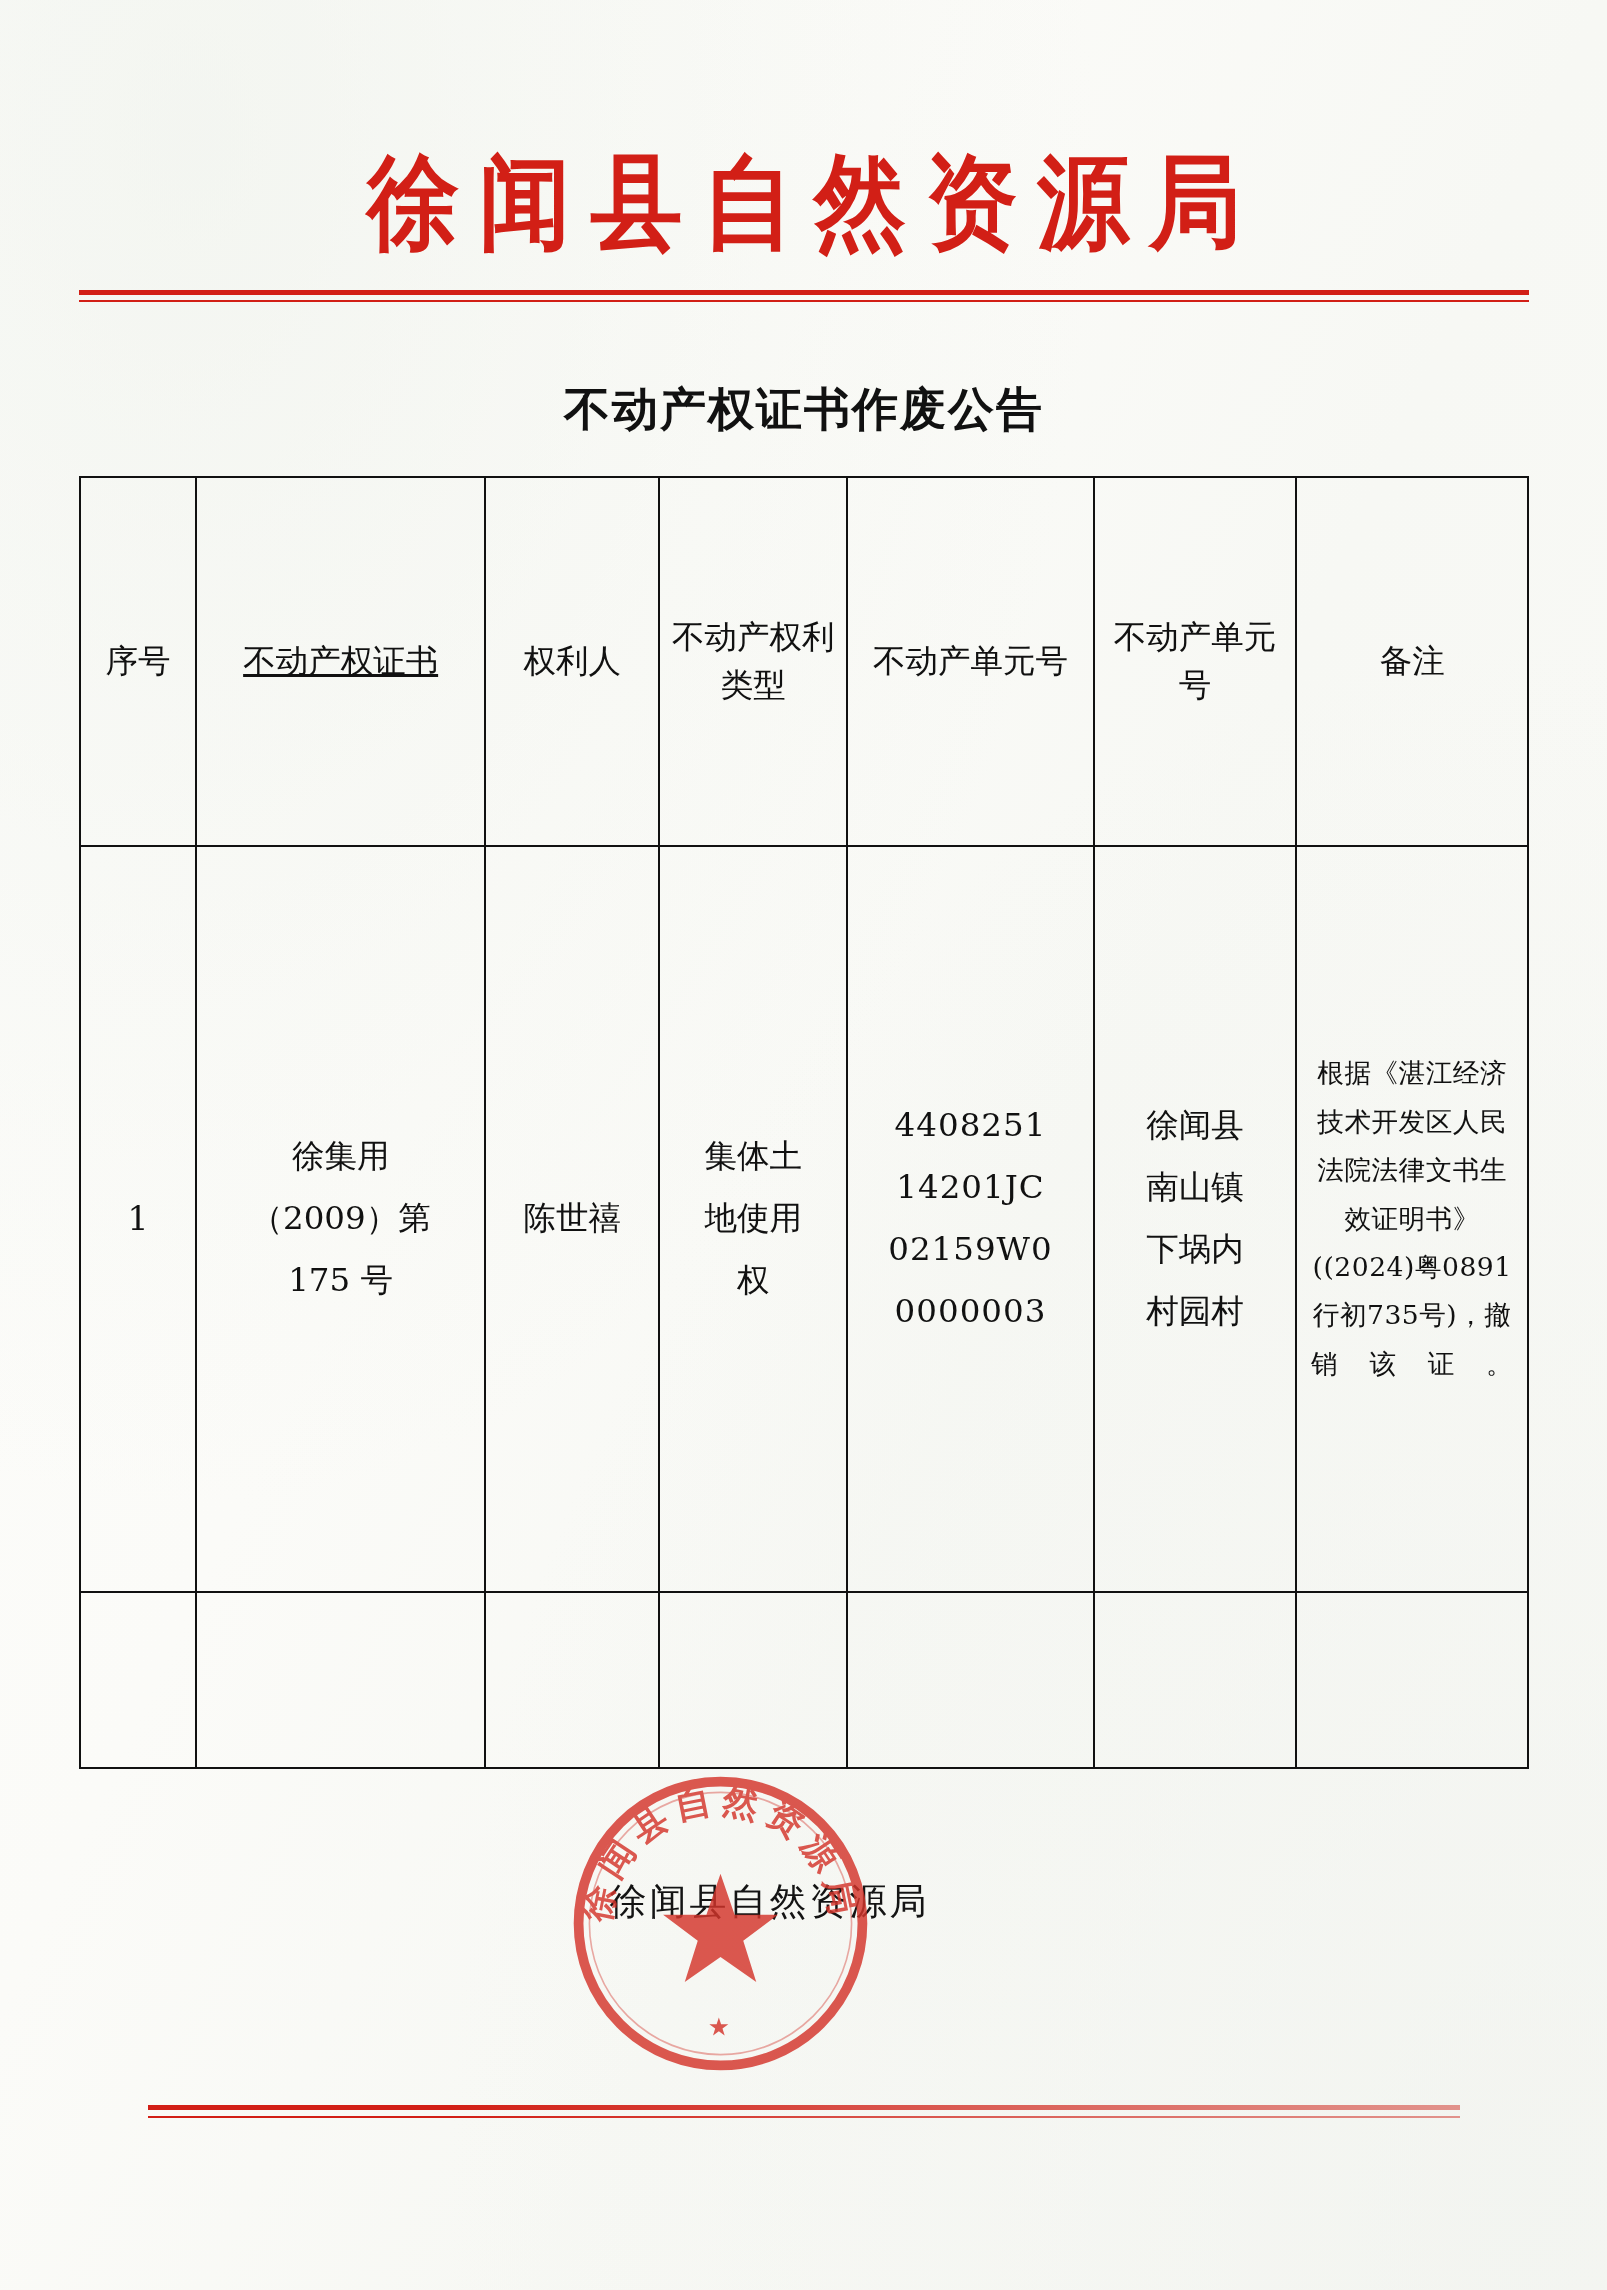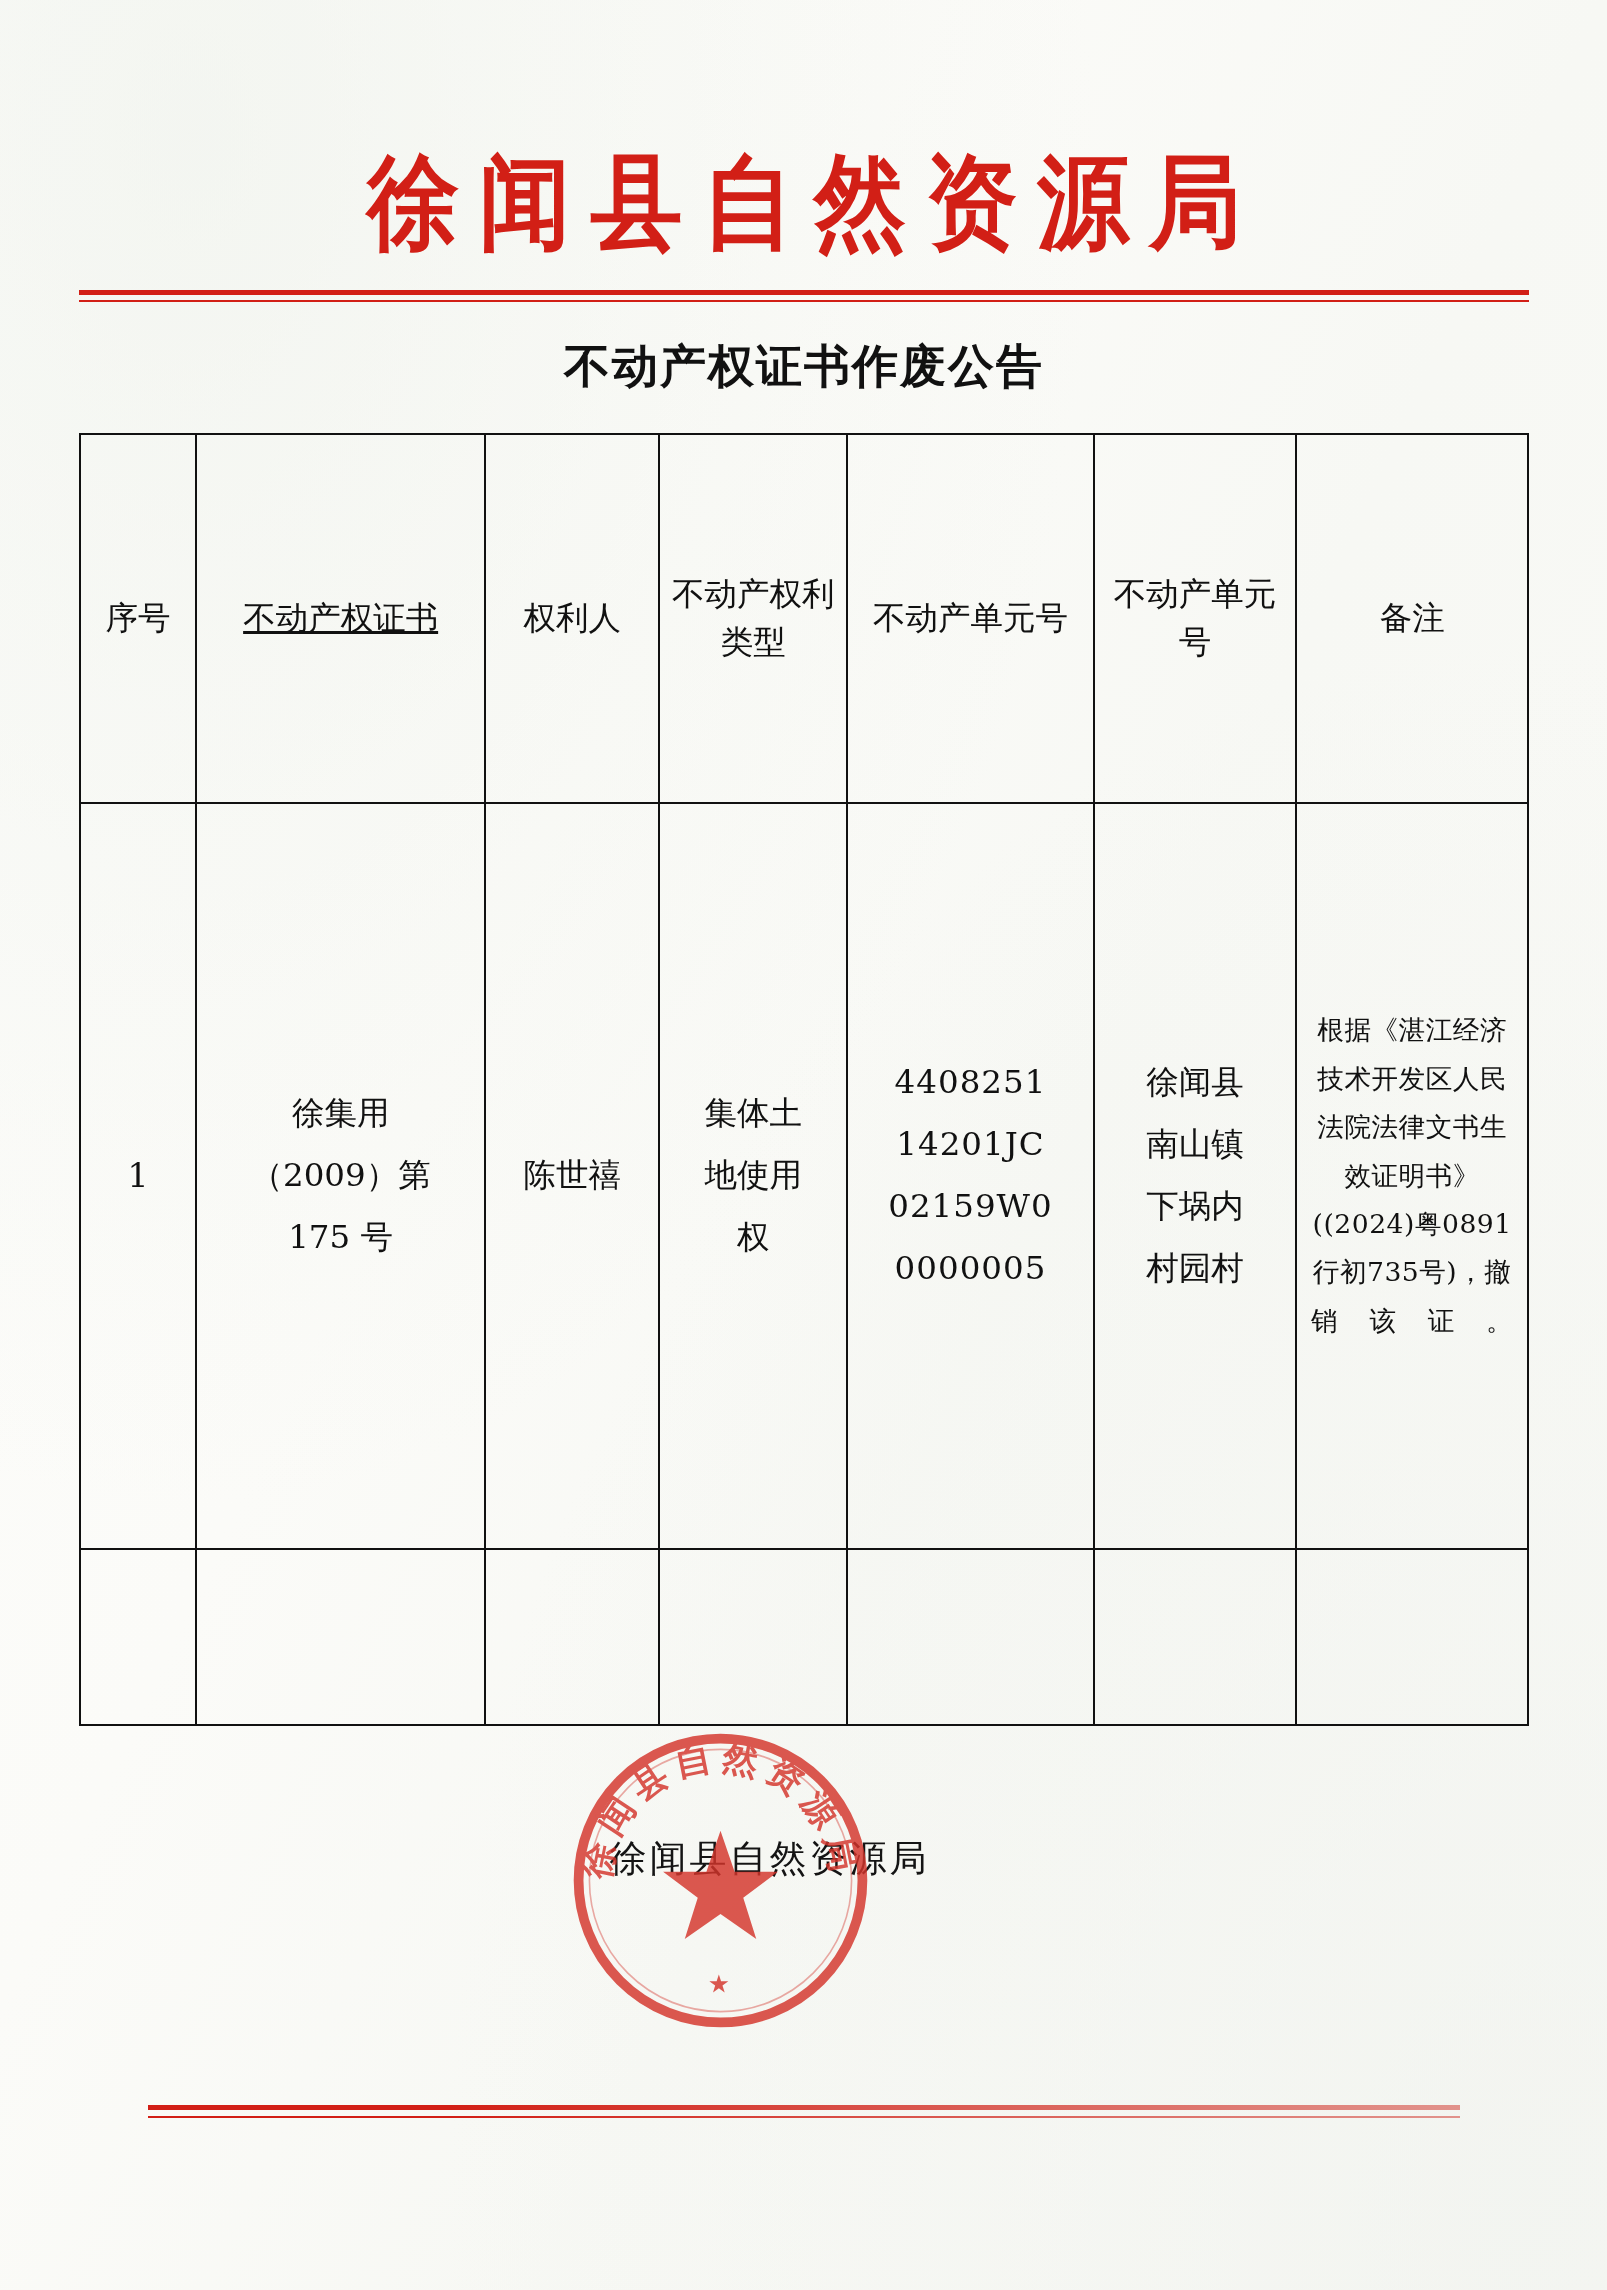--- a/index.html
+++ b/index.html
@@ -67,21 +67,21 @@
   }
 
   
   .doc-title {
     text-align: center;
     font-family: "DejaVu Serif", "Liberation Serif", serif;
     font-weight: bold;
     font-size: 46px;
     letter-spacing: 2px;
     color: #111;
-    margin-top: 34px;
+    margin-top: 77px;
   }
 
   
   .body-text {
     font-size: 37px;
     line-height: 1.75;
     color: #141414;
     margin-top: 69px;
     text-align: justify;
     letter-spacing: 1px;
@@ -251,21 +251,21 @@
               <div>集体土</div>
               <div>地使用</div>
               <div>权</div>
             </div>
           </td>
           <td class="cell-unit body-row">
             <div class="stacked">
               <div>4408251</div>
               <div>14201JC</div>
               <div>02159W0</div>
-              <div>0000005</div>
+              <div>0000003</div>
             </div>
           </td>
           <td class="cell-loc body-row">
             <div class="stacked">
               <div>徐闻县</div>
               <div>南山镇</div>
               <div>下埚内</div>
               <div>村园村</div>
             </div>
           </td>

